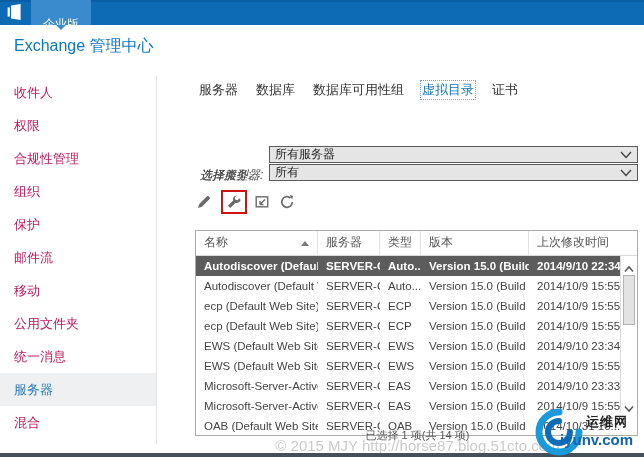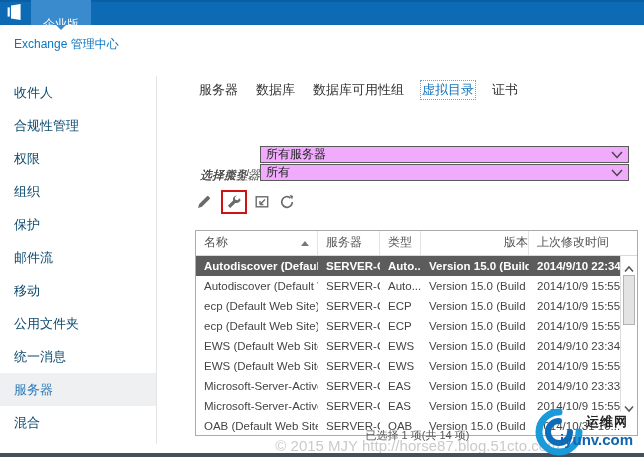--- a/index.html
+++ b/index.html
@@ -11,47 +11,47 @@
   
   .topbar{position:absolute;left:0;top:0;width:644px;height:25px;background:#0d6bb6;
           box-shadow:inset 0 2px 0 #0a5fa4;display:flex;align-items:stretch;}
   .logo{width:18px;height:18px;margin:3px 7px 0 6px;flex:none;}
   .btabs{display:flex;}
   .btab{color:#fff;font-size:12px;line-height:25px;padding:12px 12px;position:relative;white-space:nowrap;cursor:pointer;}
   .btab.sel{background:#3a8ace;}
   .notch{position:absolute;left:50%;bottom:-5px;margin-left:-5px;width:0;height:0;
          border-left:5px solid transparent;border-right:5px solid transparent;border-top:5px solid #3a8ace;}
   
-  .page-title{position:absolute;left:14px;top:36px;font-size:12px;color:#0a77c0;}
+  .page-title{position:absolute;left:14px;top:36px;font-size:16px;color:#0a77c0;}
   
   .sidebar{position:absolute;left:0;top:76px;width:157px;height:368px;border-right:1px solid #e4e4e4;box-sizing:border-box;}
-  .side-item{height:33px;line-height:33px;padding-left:14px;font-size:13px;color:#0c4a6e;cursor:pointer;}
+  .side-item{height:33px;line-height:33px;padding-left:14px;font-size:13px;color:#be185d;cursor:pointer;}
   .side-item.sel{background:#eef0f1;color:#2e7cbc;}
   
   .ctabs{position:absolute;left:197px;top:80px;display:flex;gap:14px;font-size:13px;color:#333;}
   .ctab{cursor:pointer;padding:1px 2px;white-space:nowrap;}
   .ctab.sel{color:#1073bb;border:1px dotted #6aa4d4;padding:0 1px;}
   
   .flabel{position:absolute;left:200px;font-size:12px;color:#444;}
-  .fsel{position:absolute;left:260px;width:369px;height:17px;border:1px solid #5a5a5a;background:#f0abfc;
+  .fsel{position:absolute;left:269px;width:369px;height:17px;border:1px solid #5a5a5a;background:#e5e5e5;
         box-sizing:border-box;display:flex;align-items:center;padding:0 5px;font-size:12px;color:#222;cursor:pointer;}
   .fsel .chev{margin-left:auto;flex:none;}
   
   .toolbar{position:absolute;left:196px;top:189px;height:26px;display:flex;align-items:center;}
   .tbtn{width:16px;height:16px;margin-right:9px;display:inline-flex;cursor:pointer;}
   .red-hl{border:2px solid #cf1212;padding:2px 3px;margin-right:7px;display:inline-flex;}
   .red-hl .tbtn{margin:0;}
   
   .table{position:absolute;left:195px;top:222px;width:443px;height:206px;border:1px solid #ababab;
          box-sizing:border-box;background:#fff;margin-top:8px;}
   .thead{display:flex;height:25px;border-bottom:1px solid #d9d9d9;box-sizing:border-box;}
   .th{font-size:12px;color:#555;line-height:23px;padding-left:8px;box-sizing:border-box;
       border-right:1px solid #e3e3e3;position:relative;white-space:nowrap;overflow:hidden;cursor:pointer;}
   .th.c4{border-right:none;}
-  .c0{width:122px;}.c1{width:62px;}.c2{width:41px;}.c3{width:108px;text-align:right;}.c4{flex:1;}
+  .c0{width:122px;}.c1{width:62px;}.c2{width:41px;}.c3{width:108px;}.c4{flex:1;}
   .sort-asc{position:absolute;right:8px;top:10px;width:0;height:0;
             border-left:4px solid transparent;border-right:4px solid transparent;border-bottom:5px solid #777;}
   .tbody{position:absolute;top:25px;left:0;right:17px;}
   .tr{display:flex;height:20px;line-height:20px;font-size:11.5px;color:#444;cursor:pointer;}
   .td{padding-left:8px;box-sizing:border-box;white-space:nowrap;overflow:hidden;}
   .tr.sel{background:#5c5c5c;color:#fff;font-weight:bold;}
   .vscroll{position:absolute;top:25px;right:0;width:17px;height:156px;border-left:1px solid #ddd;box-sizing:border-box;background:#fff;}
   .sarrow{position:absolute;left:2px;width:12px;height:10px;cursor:pointer;}
   .sarrow.up{top:4px;}
   .sarrow.down{bottom:2px;}
@@ -79,22 +79,22 @@
   </span>
   <div class="btabs">
       <div class="btab sel">企业版<i class="notch"></i></div>
     </div>
 </div>
 
 <div class="page-title">Exchange 管理中心</div>
 
 <div class="sidebar" id="sidebar-items">
     <div class="side-item">收件人</div>
+    <div class="side-item">权限</div>
     <div class="side-item">合规性管理</div>
-    <div class="side-item">权限</div>
     <div class="side-item">组织</div>
     <div class="side-item">保护</div>
     <div class="side-item">邮件流</div>
     <div class="side-item">移动</div>
     <div class="side-item">公用文件夹</div>
     <div class="side-item">统一消息</div>
     <div class="side-item sel">服务器</div>
     <div class="side-item">混合</div>
   </div>
 

